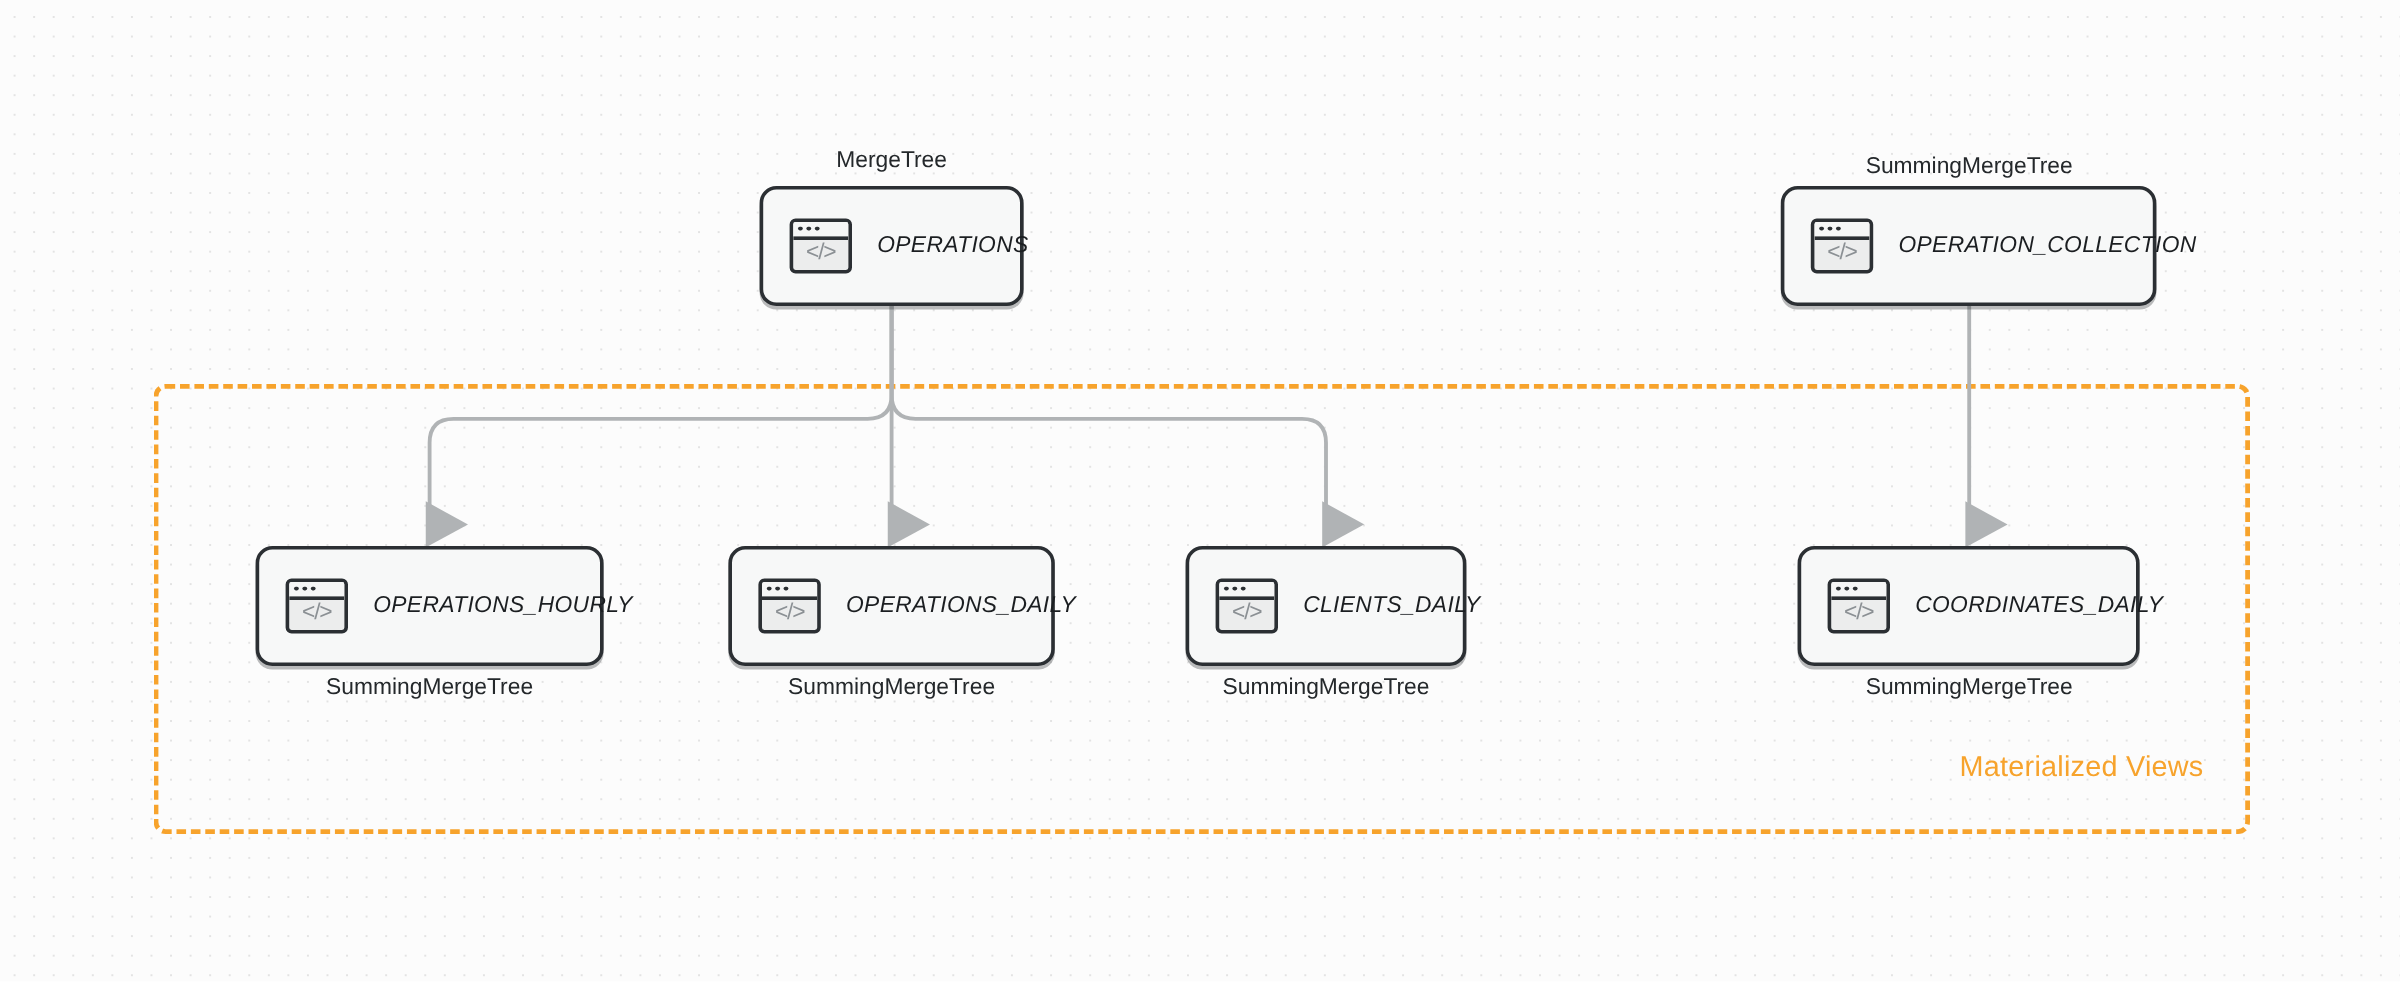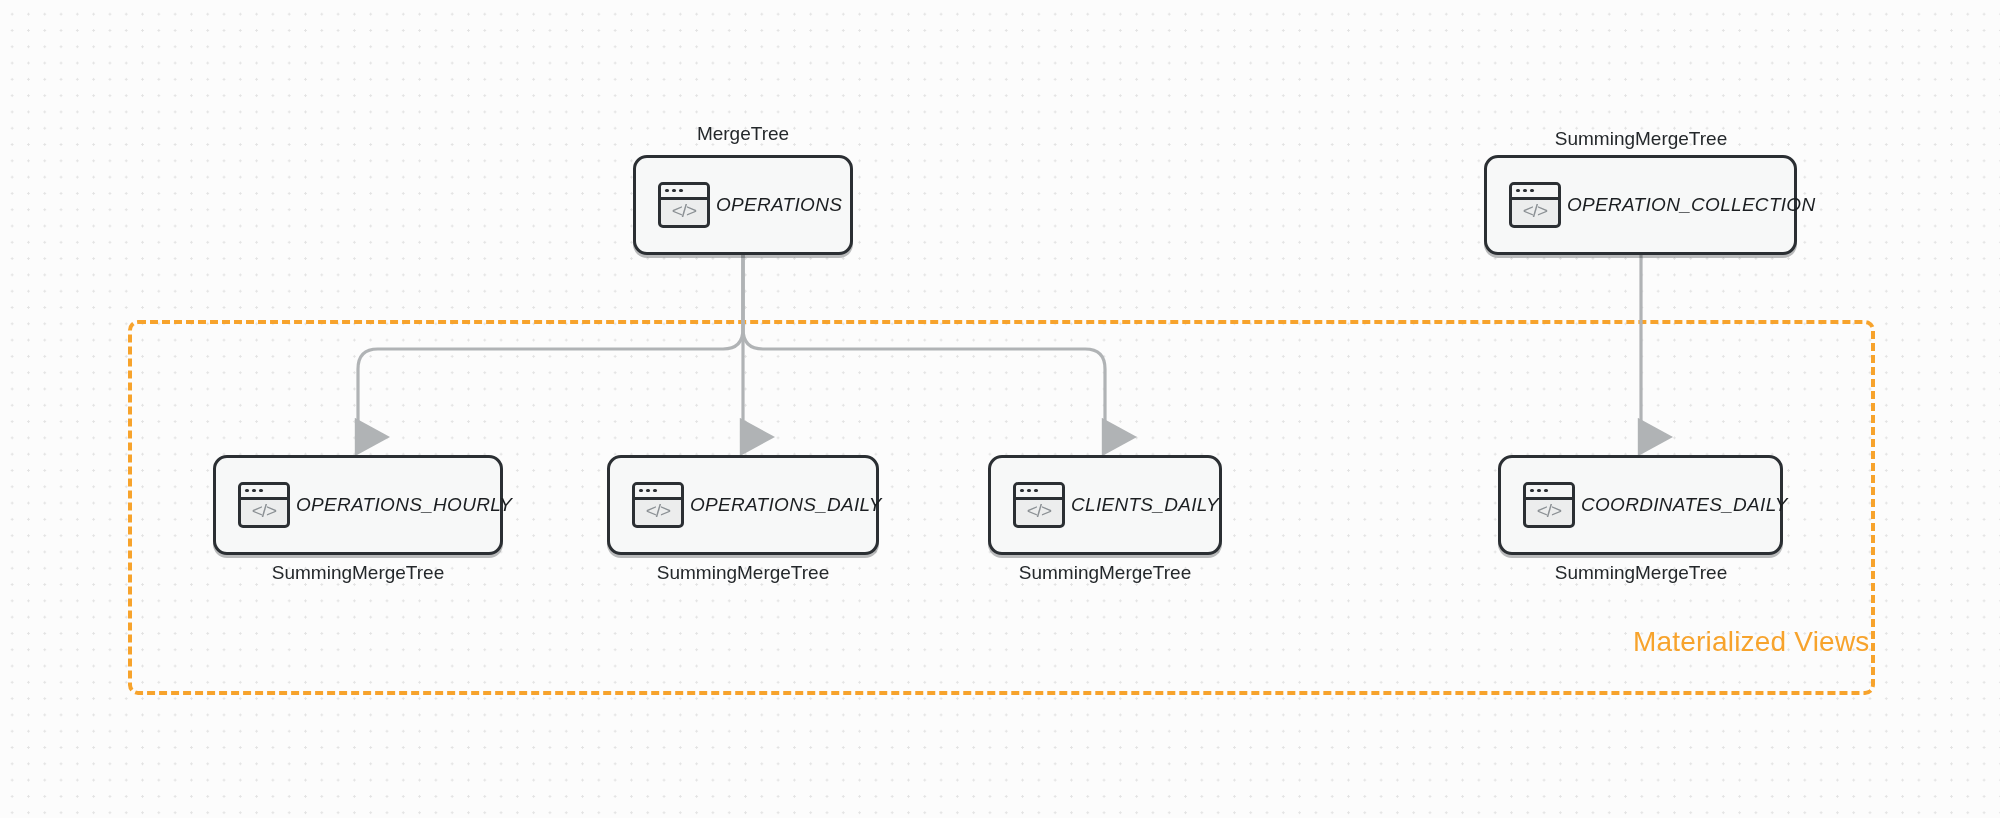--- a/index.html
+++ b/index.html
@@ -35,21 +35,21 @@
   
   .group-box {
     position: absolute;
     box-sizing: border-box;
     border: 4px dashed #f7a32c;
     border-radius: 10px;
   }
   .group-label {
     position: absolute;
     color: #f7a32c;
-    font-size: 28px;
+    font-size: 24px;
     font-family: "Liberation Sans", sans-serif;
     white-space: nowrap;
     letter-spacing: 0.2px;
   }
 
   
   .node {
     position: absolute;
     box-sizing: border-box;
     display: flex;
@@ -113,20 +113,21 @@
   .node-title {
     flex: 1 1 auto;
     text-align: center;
     padding: 0 16px 0 6px;
     font-style: italic;
     font-size: 19px;
     color: #1b1e21;
     font-family: "Liberation Sans", sans-serif;
     white-space: nowrap;
     letter-spacing: 0.3px;
+    margin-left: 15px;
   }
 
   
   .engine-label {
     position: absolute;
     font-size: 19px;
     color: #24282b;
     font-family: "Liberation Sans", sans-serif;
     white-space: nowrap;
     transform: translateX(-50%);

